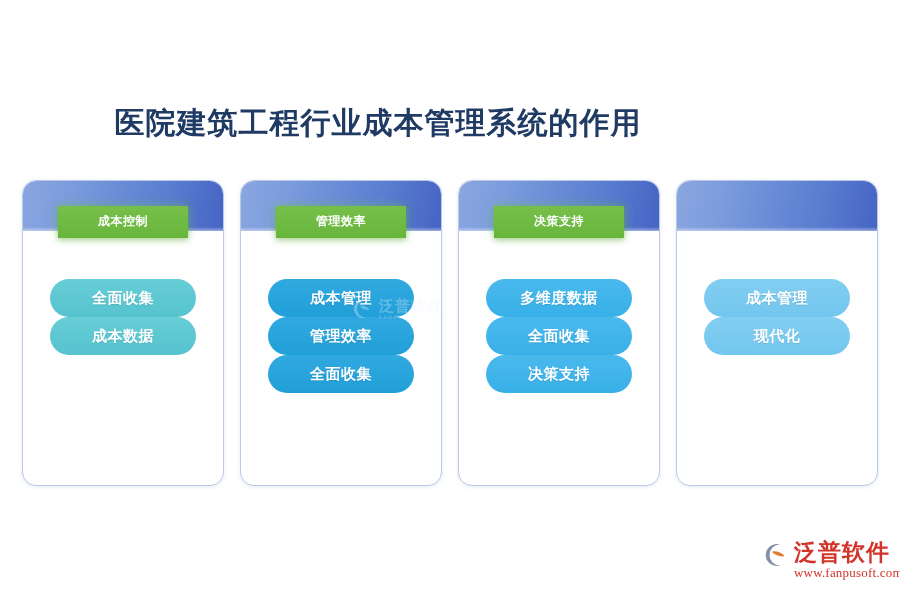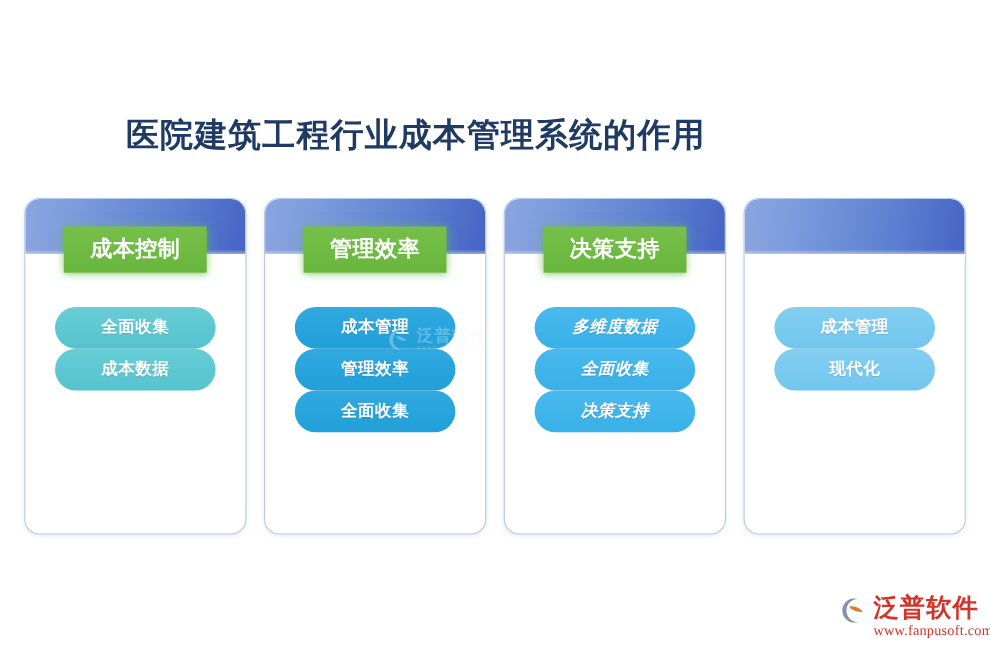--- a/index.html
+++ b/index.html
@@ -78,21 +78,21 @@
 
   .card-badge {
     position: absolute;
     top: 25px;
     left: 50%;
     transform: translateX(-50%);
     min-width: 104px;
     padding: 7px 13px 8px;
     background: linear-gradient(to bottom, #76c04a 0%, #68b53c 100%);
     color: #ffffff;
-    font-size: 20px;
+    font-size: 12px;
     font-weight: bold;
     text-align: center;
     letter-spacing: 0.5px;
     white-space: nowrap;
     box-shadow: 0 0 9px rgba(120,200,80,0.55), 0 2px 5px rgba(70,130,40,0.30);
     z-index: 3;
   }
 
   .pill-stack {
     position: absolute;
@@ -114,21 +114,21 @@
     font-size: 15px;
     font-weight: bold;
     letter-spacing: 0.5px;
     white-space: nowrap;
     text-shadow: 0 1px 1px rgba(0,0,0,0.10);
   }
 
   
   .card.c1 .pill { background: linear-gradient(to bottom, #67cdd6 0%, #55c3ce 100%); }
   .card.c2 .pill { background: linear-gradient(to bottom, #31a9e0 0%, #219fd8 100%); }
-  .card.c3 .pill { background: linear-gradient(to bottom, #49b9ed 0%, #38b0e8 100%); font-style: italic; }
+  .card.c3 .pill { background: linear-gradient(to bottom, #49b9ed 0%, #38b0e8 100%); }
   .card.c4 .pill { background: linear-gradient(to bottom, #82cef1 0%, #72c6ee 100%); }
 
   
   .watermark {
     position: absolute;
     top: 298px;
     left: 352px;
     display: flex;
     align-items: center;
     gap: 5px;

